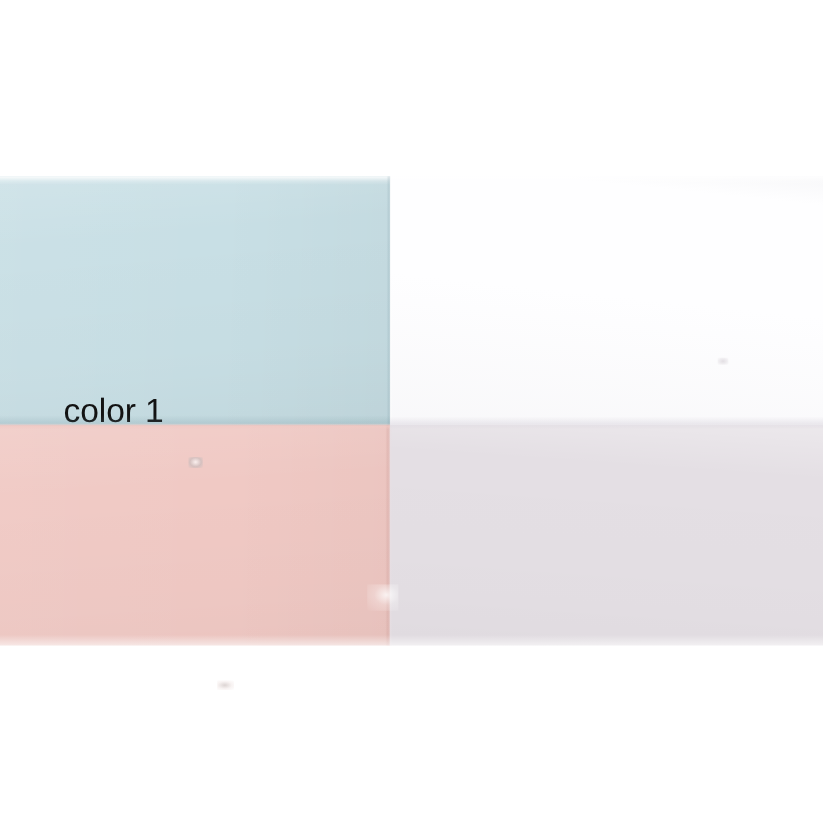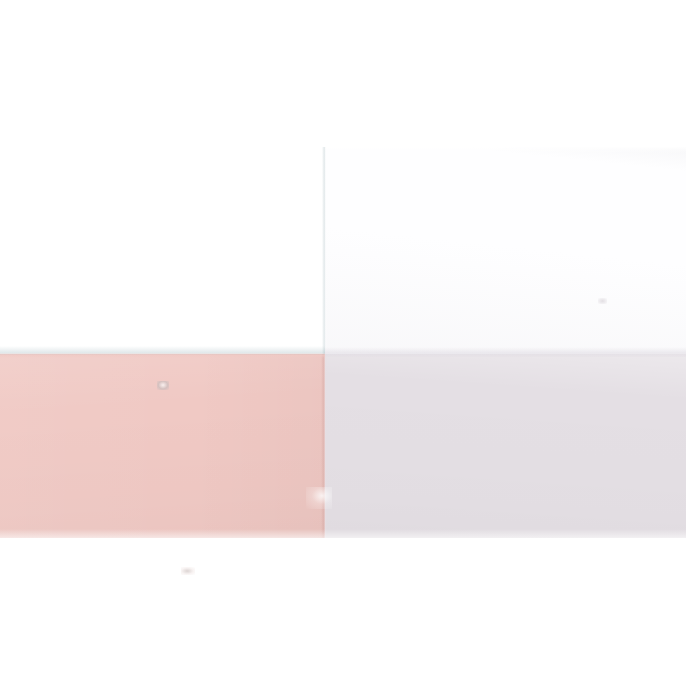--- a/index.html
+++ b/index.html
@@ -220,20 +220,23 @@
       rgba(220,215,222,0.00) 100%);
   }
 </style>
 </head>
 <body>
 
 <div id="stage">
 
   <div id="swatch-grid">
 
+    <div class="swatch" id="swatch-1">
+      <span class="swatch-label">color 1</span>
+    </div>
 
     <div class="swatch" id="swatch-2">
       
     </div>
 
     <div class="swatch" id="swatch-3">
       
     </div>
 
     <div class="swatch" id="swatch-4">

